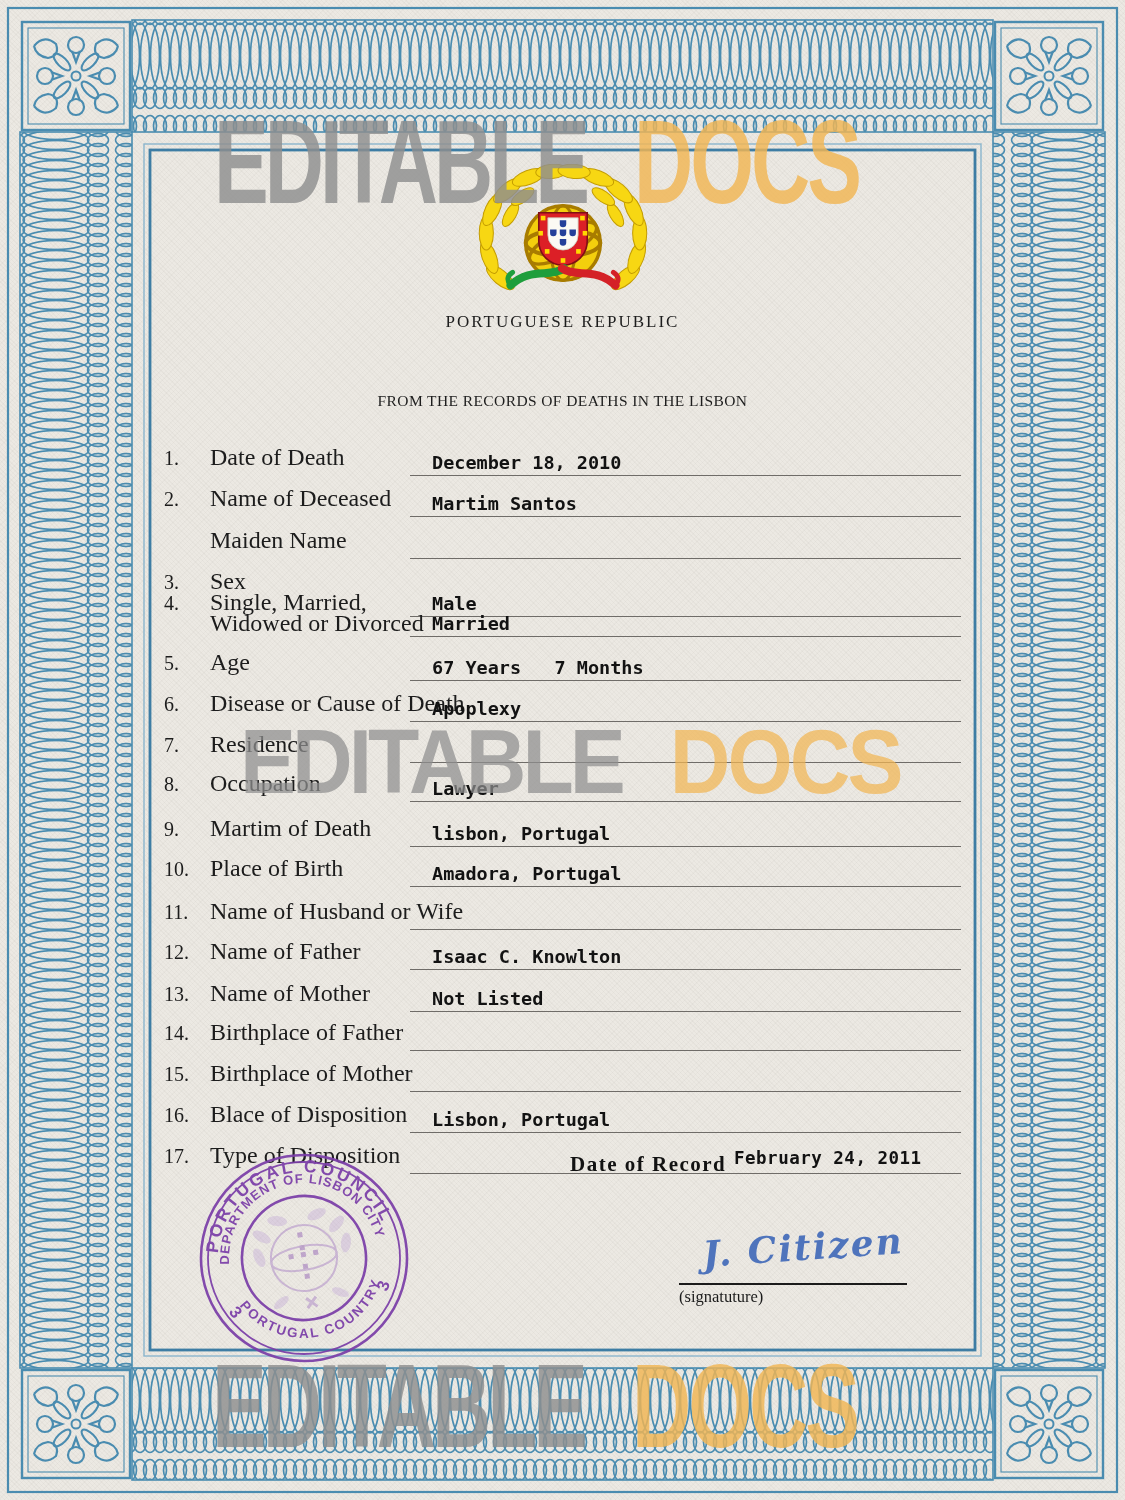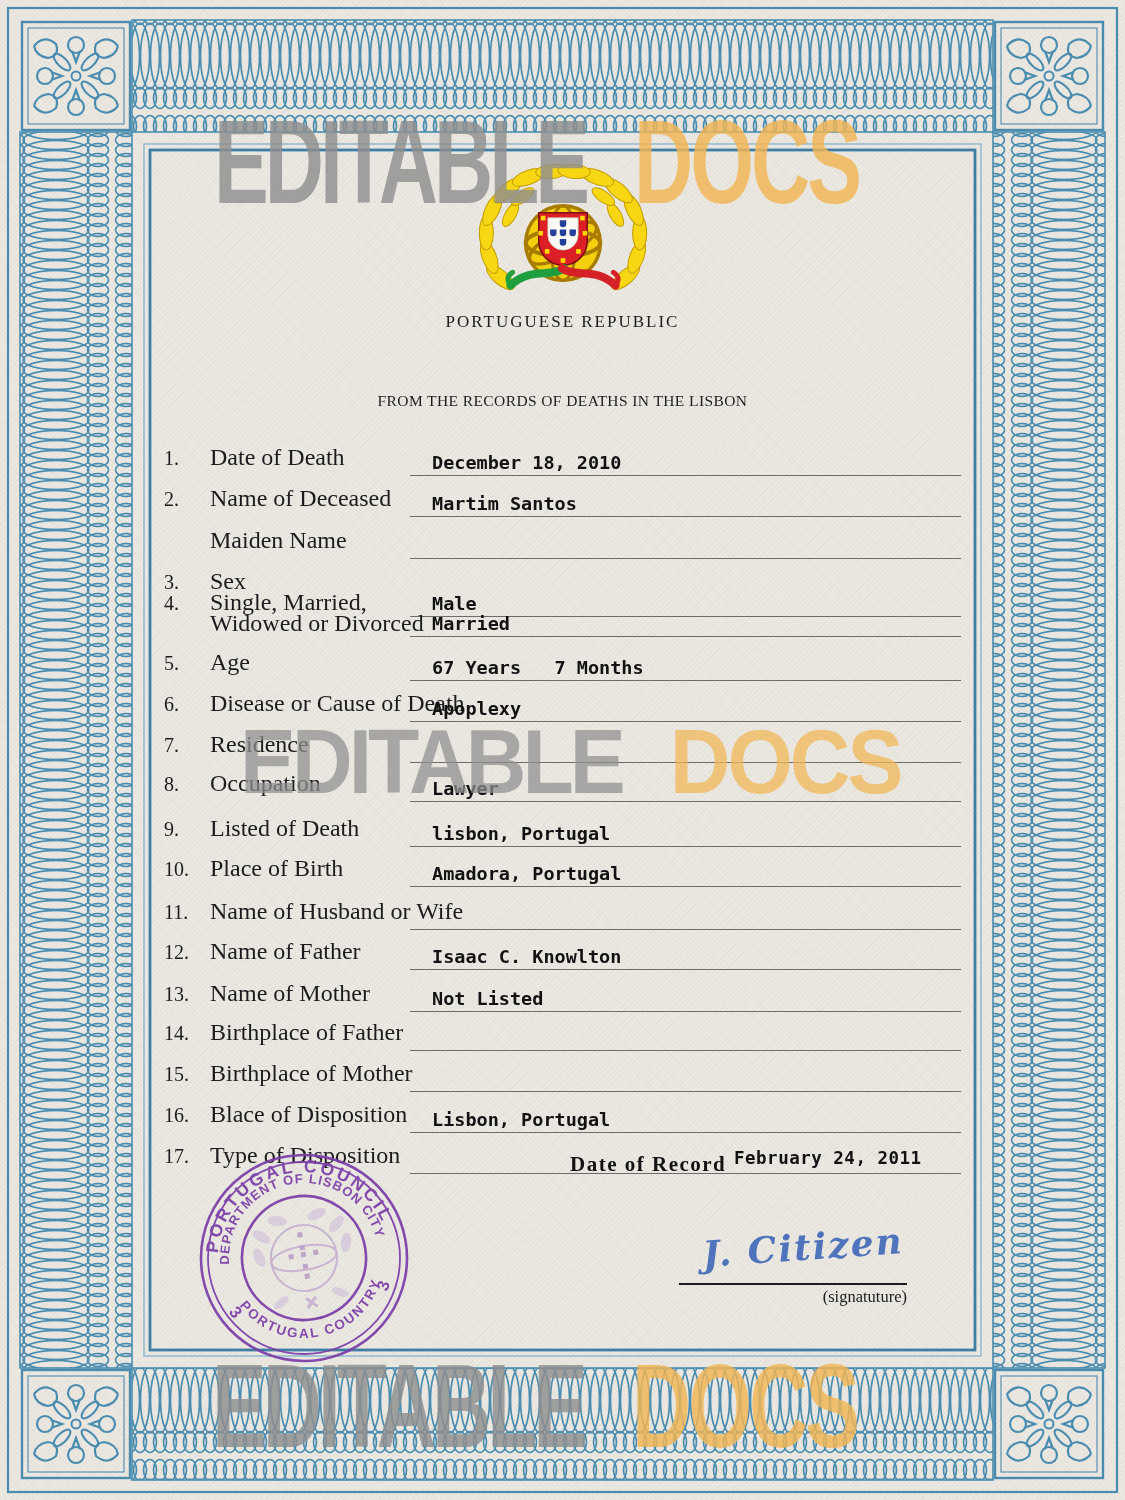--- a/index.html
+++ b/index.html
@@ -28,21 +28,21 @@
   .rec-label{position:absolute;left:160px;top:5px;font-family:Liberation Serif, serif;
          font-weight:700;font-size:21px;letter-spacing:1.5px;color:#121212;white-space:pre;}
   .rec-value{position:absolute;left:324px;top:1px;font-family:"DejaVu Sans Mono",monospace;
          font-weight:700;font-size:17.5px;letter-spacing:.5px;color:#121212;white-space:pre;}
   
   #roleblock{position:absolute;left:523px;top:1245px;font-size:23.5px;line-height:30px;color:#151515;z-index:3;}
   #signame{position:absolute;left:688px;top:1226px;width:230px;text-align:center;z-index:3;
       font-family:"DejaVu Serif",serif;font-style:italic;font-weight:700;font-size:36px;
       color:#4f74bc;transform:rotate(-4deg);letter-spacing:2px;white-space:nowrap;}
   #sigline{position:absolute;left:679px;top:1283px;width:228px;height:2px;background:#1b1b1b;z-index:3;}
-  #sigcaption{position:absolute;left:679px;top:1287px;width:228px;text-align:right;
+  #sigcaption{position:absolute;left:679px;top:1287px;width:228px;text-align:left;
       font-size:16.5px;color:#1b1b1b;z-index:3;}
   #stamp{position:absolute;left:192px;top:1146px;z-index:3;opacity:.93;}
   
   .wm{position:absolute;z-index:4;font-family:"Liberation Sans",sans-serif;font-weight:700;
       white-space:nowrap;pointer-events:none;transform-origin:top left;}
   .wm .w1{letter-spacing:-4px;}
   .wm .w2{letter-spacing:-3px;margin-left:48px;}
   #wmTop{left:214px;top:94px;font-size:82px;transform:scaleY(1.45);opacity:.82;}
   #wmMid{left:240px;top:710px;font-size:84px;transform:scaleY(1.08);opacity:.72;}
   #wmBot{left:212px;top:1338px;font-size:82px;transform:scaleY(1.45);opacity:.82;}
@@ -239,21 +239,21 @@
       </div>
       <div class="frow" style="top: 773px;">
         <div class="fnum">8.</div>
         <div class="flabel">Occupation</div>
         <div class="fval" style="top: 2px;">
           <span class="vtext">Lawyer</span>
         </div>
       </div>
       <div class="frow" style="top: 818px;">
         <div class="fnum">9.</div>
-        <div class="flabel">Listed of Death</div>
+        <div class="flabel">Martim of Death</div>
         <div class="fval" style="top: 2px;">
           <span class="vtext">lisbon, Portugal</span>
         </div>
       </div>
       <div class="frow" style="top: 858px;">
         <div class="fnum">10.</div>
         <div class="flabel">Place of Birth</div>
         <div class="fval" style="top: 2px;">
           <span class="vtext">Amadora, Portugal</span>
         </div>

